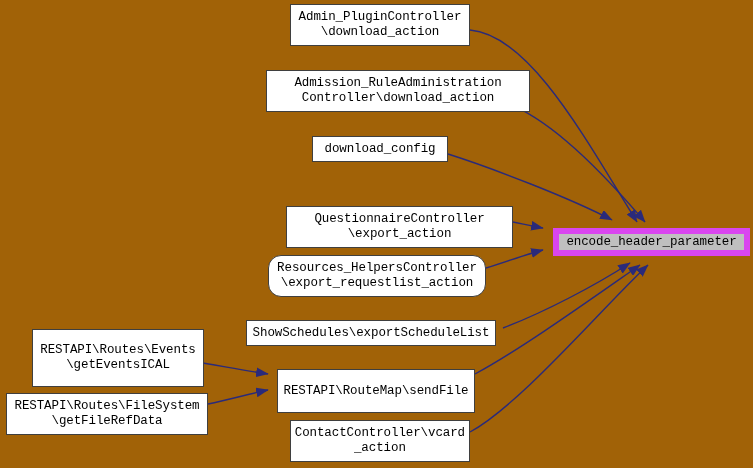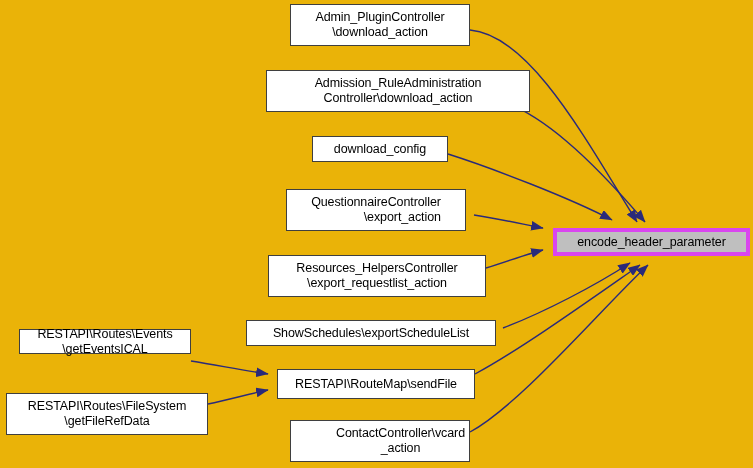--- a/index.html
+++ b/index.html
@@ -5,23 +5,23 @@
 <style>
   html, body {
     margin: 0;
     padding: 0;
     background: #ffffff;
   }
   #canvas {
     position: relative;
     width: 753px;
     height: 468px;
-    background: #eab308;
+    background: #a16207;
     overflow: hidden;
-    font-family: Liberation Sans, sans-serif;
+    font-family: Liberation Mono, monospace;
   }
   #edge-layer {
     position: absolute;
     left: 0;
     top: 0;
     width: 753px;
     height: 468px;
     pointer-events: none;
   }
   .node {
@@ -35,21 +35,21 @@
     justify-content: center;
     text-align: center;
     font-size: 12.5px;
     line-height: 15px;
     letter-spacing: -0.1px;
     white-space: pre-line;
     z-index: 2;
   }
   .node.highlight {
     background: #bfbfbf;
-    border: 4px solid #d946ef;
+    border: 6px solid #d946ef;
   }
   .node-label {
     display: block;
     white-space: pre-line;
     padding: 0 4px;
   }
 </style>
 </head>
 <body>
 
@@ -72,27 +72,27 @@
         <path d="M191,361 C221,366 248,371 268,374" fill="none" stroke="#2a2a7a" stroke-width="1.4" marker-end="url(#arrowhead)"></path>
         <path d="M208,404 C231,399 249,394 268,390" fill="none" stroke="#2a2a7a" stroke-width="1.4" marker-end="url(#arrowhead)"></path>
       </g>
   </svg>
   <div id="nodes-group">
       <div class="node" style="left: 290px; top: 4px; width: 180px; height: 42px;"><span class="node-label">Admin_PluginController
 \download_action</span></div>
       <div class="node" style="left: 266px; top: 70px; width: 264px; height: 42px;"><span class="node-label">Admission_RuleAdministration
 Controller\download_action</span></div>
       <div class="node" style="left: 312px; top: 136px; width: 136px; height: 26px; align-items: center;"><span class="node-label">download_config</span></div>
-      <div class="node" style="left: 286px; top: 189px; width: 180px; height: 42px; text-align: right;"><span class="node-label">QuestionnaireController
+      <div class="node" style="left: 286px; top: 206px; width: 227px; height: 42px;"><span class="node-label">QuestionnaireController
 \export_action</span></div>
-      <div class="node" style="left: 268px; top: 255px; width: 218px; height: 42px;"><span class="node-label">Resources_HelpersController
+      <div class="node" style="left: 268px; top: 255px; width: 218px; height: 42px; border-radius: 13px;"><span class="node-label">Resources_HelpersController
 \export_requestlist_action</span></div>
       <div class="node" style="left: 246px; top: 320px; width: 250px; height: 26px;"><span class="node-label">ShowSchedules\exportScheduleList</span></div>
-      <div class="node" style="left: 19px; top: 329px; width: 172px; height: 25px;"><span class="node-label">RESTAPI\Routes\Events
+      <div class="node" style="left: 32px; top: 329px; width: 172px; height: 58px;"><span class="node-label">RESTAPI\Routes\Events
 \getEventsICAL</span></div>
-      <div class="node" style="left: 277px; top: 369px; width: 198px; height: 30px;"><span class="node-label">RESTAPI\RouteMap\sendFile</span></div>
+      <div class="node" style="left: 277px; top: 369px; width: 198px; height: 44px;"><span class="node-label">RESTAPI\RouteMap\sendFile</span></div>
       <div class="node" style="left: 6px; top: 393px; width: 202px; height: 42px;"><span class="node-label">RESTAPI\Routes\FileSystem
 \getFileRefData</span></div>
       <div class="node" style="left: 290px; top: 420px; width: 180px; height: 42px; justify-content: flex-end;"><span class="node-label">ContactController\vcard
 _action</span></div>
       <div class="node highlight" style="left: 553px; top: 228px; width: 197px; height: 28px;"><span class="node-label">encode_header_parameter</span></div>
     </div>
 </div>
 
 </body></html>

